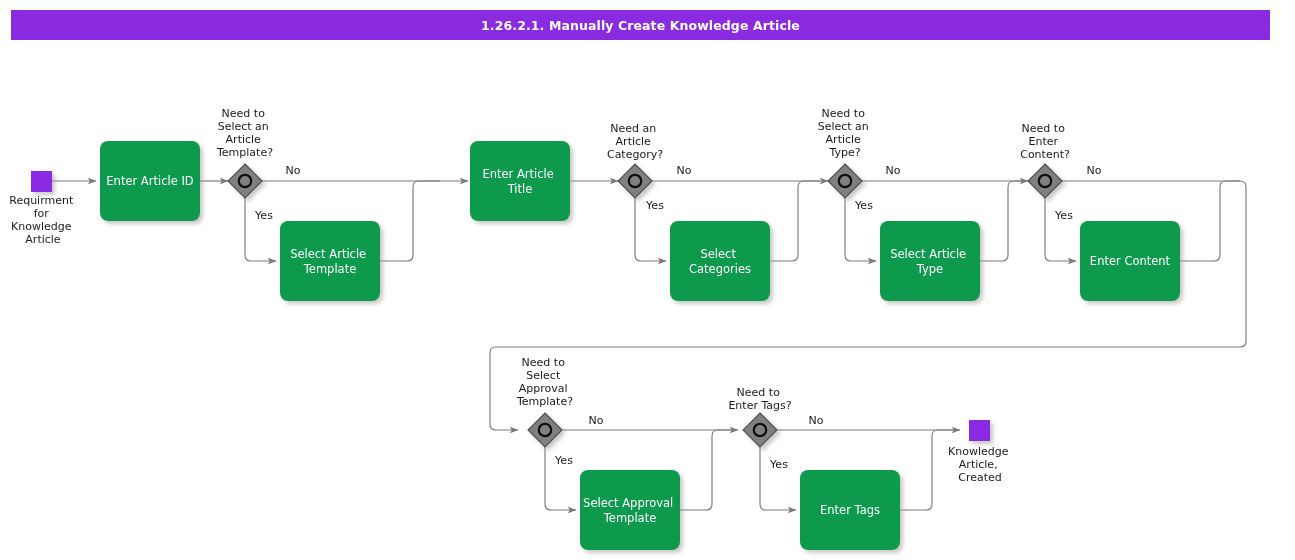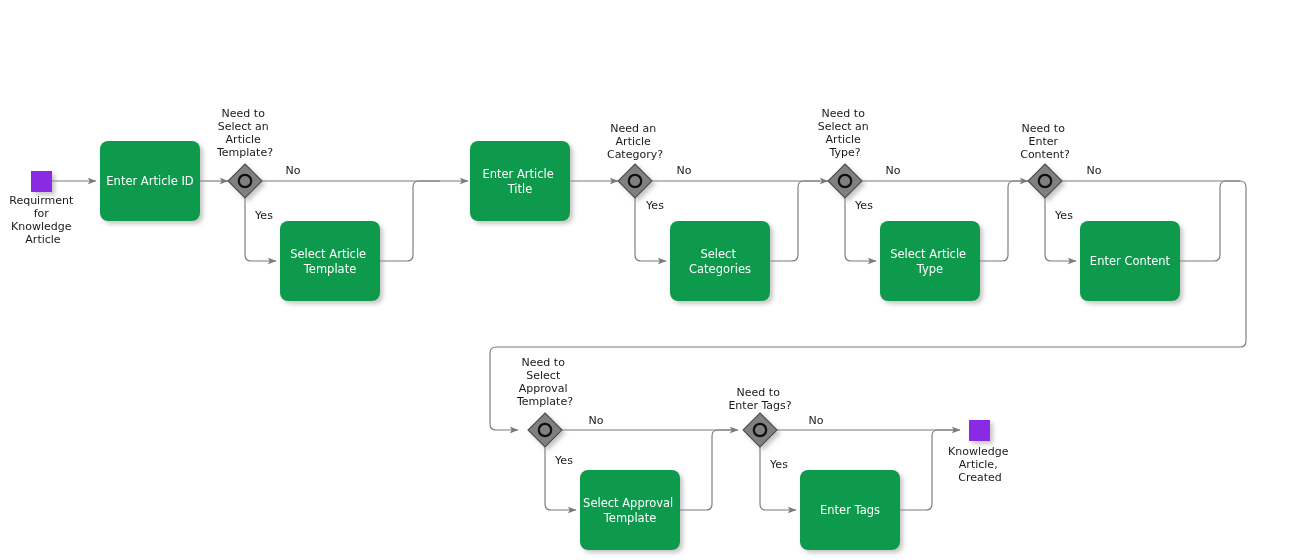--- a/index.html
+++ b/index.html
@@ -94,20 +94,23 @@
     font-family: "DejaVu Sans", "Liberation Sans", sans-serif;
     font-size: 11px;
     text-anchor: middle;
   }
 </style>
 </head>
 <body>
 
 <div id="diagram-root">
 
+  <div class="title-bar">
+    <span class="title-bar-text">1.26.2.1. Manually Create Knowledge Article</span>
+  </div>
 
   <svg id="flow" viewBox="0 0 1295 560">
     <defs>
       <marker id="arrow" viewBox="0 0 10 10" refX="9.4" refY="5" markerWidth="7.5" markerHeight="7.5" orient="auto-start-reverse">
         <path d="M 0 1.2 L 10 5 L 0 8.8 L 2.2 5 Z" fill="#7a7a7a"></path>
       </marker>
       <filter id="bshadow" x="-30%" y="-30%" width="180%" height="180%">
         <feDropShadow dx="3" dy="3" stdDeviation="2.2" flood-color="#9a9a9a" flood-opacity="0.55"></feDropShadow>
       </filter>
       <filter id="gshadow" x="-60%" y="-60%" width="240%" height="240%">

